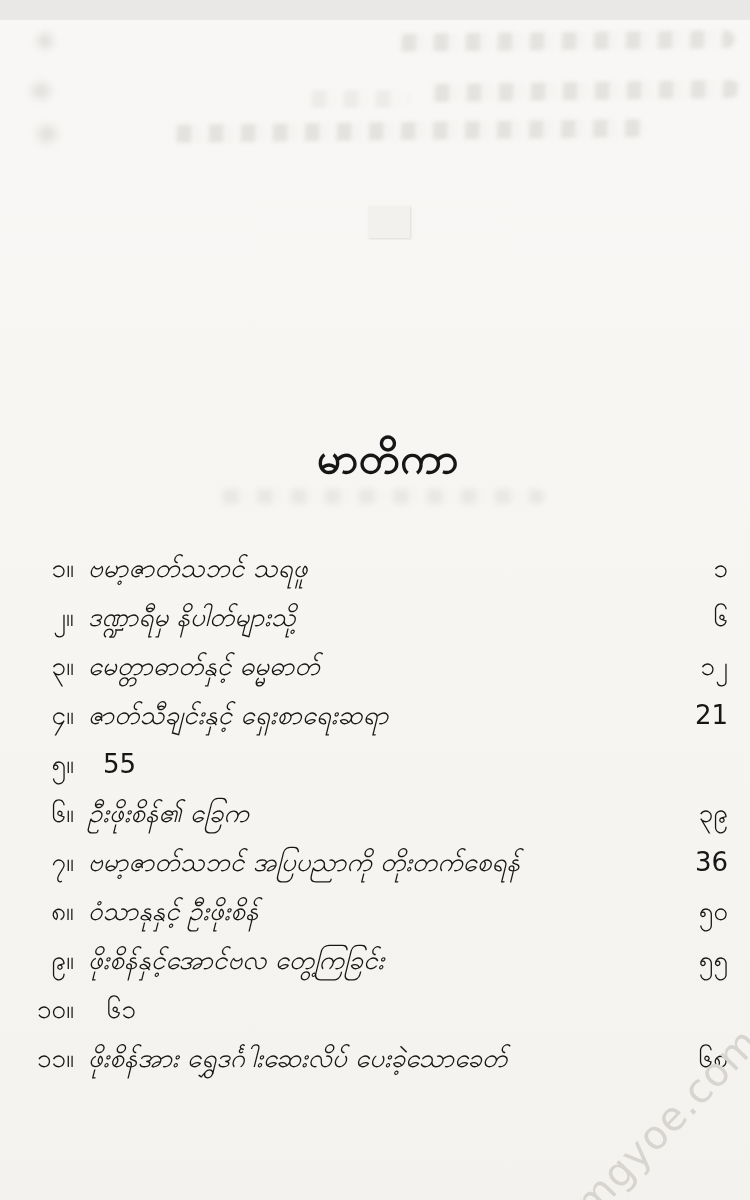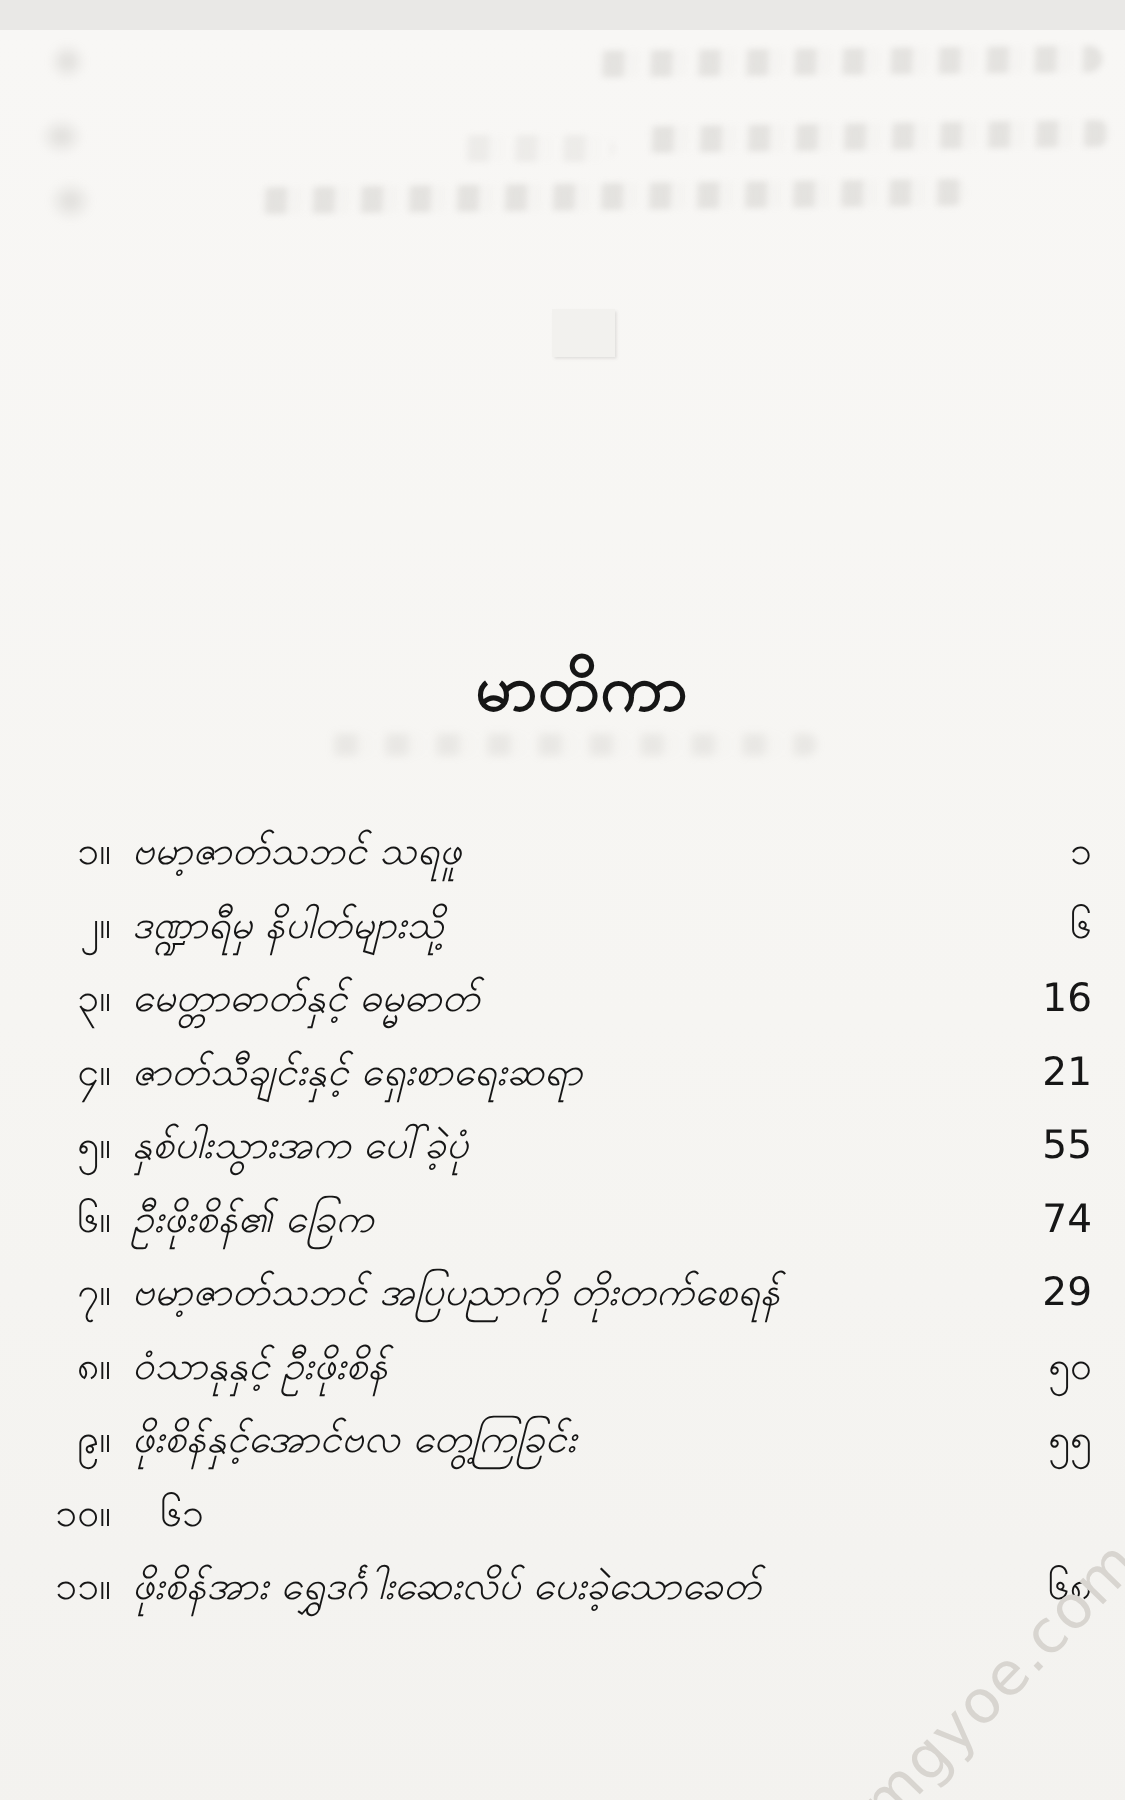--- a/index.html
+++ b/index.html
@@ -61,41 +61,40 @@
     <span class="p">၁</span>
   </li>
       <li class="row">
     <span class="num">၂။</span>
     <span class="t">ဒဏ္ဍာရီမှ နိပါတ်များသို့</span>
     <span class="p">၆</span>
   </li>
       <li class="row">
     <span class="num">၃။</span>
     <span class="t">မေတ္တာဓာတ်နှင့် ဓမ္မဓာတ်</span>
-    <span class="p">16</span>
+    <span class="p">၁၂</span>
   </li>
       <li class="row">
     <span class="num">၄။</span>
     <span class="t">ဇာတ်သီချင်းနှင့် ရှေးစာရေးဆရာ</span>
     <span class="p">21</span>
   </li>
       <li class="row">
     <span class="num">၅။</span>
-    <span class="t">နှစ်ပါးသွားအက ပေါ်ခဲ့ပုံ</span>
     <span class="p">55</span>
   </li>
       <li class="row">
     <span class="num">၆။</span>
     <span class="t">ဦးဖိုးစိန်၏ ခြေက</span>
-    <span class="p">74</span>
+    <span class="p">၃၉</span>
   </li>
       <li class="row">
     <span class="num">၇။</span>
     <span class="t">ဗမာ့ဇာတ်သဘင် အပြပညာကို တိုးတက်စေရန်</span>
-    <span class="p">29</span>
+    <span class="p">36</span>
   </li>
       <li class="row">
     <span class="num">၈။</span>
     <span class="t">ဝံသာနုနှင့် ဦးဖိုးစိန်</span>
     <span class="p">၅၀</span>
   </li>
       <li class="row">
     <span class="num">၉။</span>
     <span class="t">ဖိုးစိန်နှင့်အောင်ဗလ တွေ့ကြခြင်း</span>
     <span class="p">၅၅</span>

